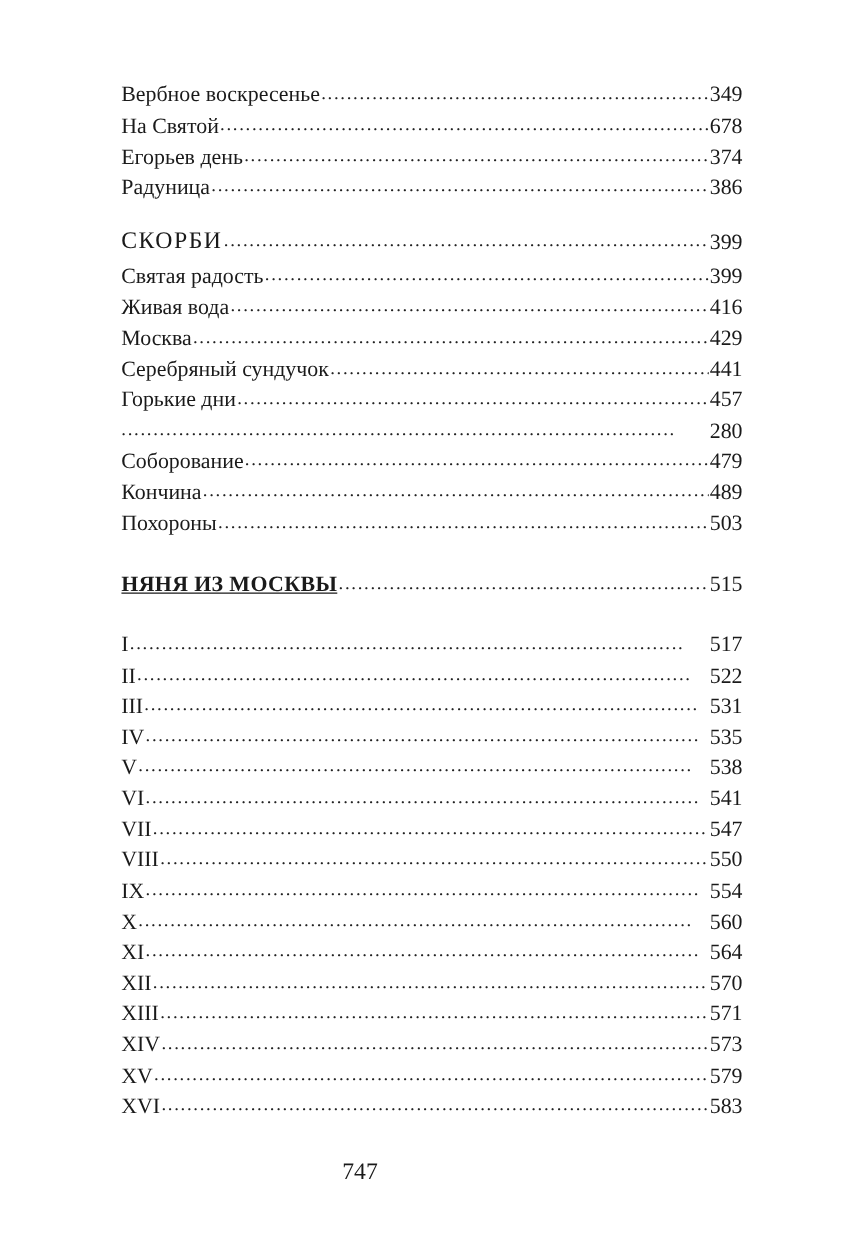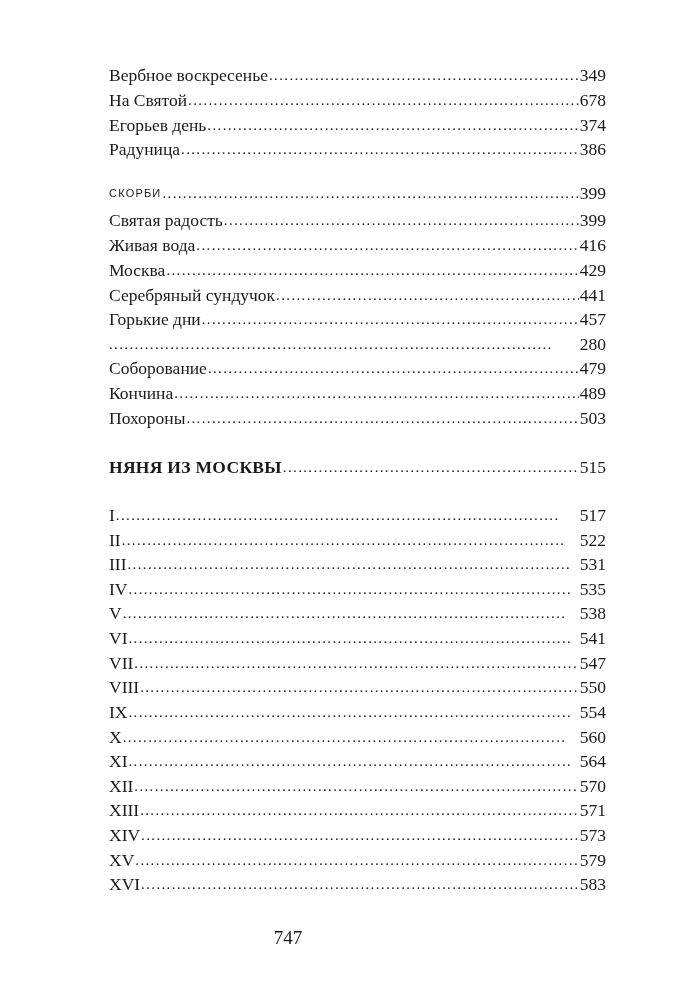--- a/index.html
+++ b/index.html
@@ -3,36 +3,36 @@
 <meta charset="utf-8">
 <style>
   html, body { margin: 0; padding: 0; }
   body {
     width: 673px; height: 1000px; background: #ffffff; color: #1a1a1a;
     font-family: "Liberation Serif", "DejaVu Serif", serif;
     position: relative; overflow: hidden;
   }
   .page { position: absolute; left: 97px; width: 497px; top: 0; }
   .row {
-    position: absolute; left: 12px; width: 497px; height: 24px;
+    position: absolute; left: 0; width: 497px; height: 24px;
     display: flex; align-items: center; font-size: 17.5px; line-height: 24px;
     white-space: nowrap; overflow: hidden;
   }
   .row .title { flex: 0 0 auto; padding-right: 1px; }
   .row .dots {
     flex: 1 1 auto; overflow: hidden; letter-spacing: 3.3px; color: #222;
     font-size: 15px;
   }
   .row .dots::before {
     content: ". . . . . . . . . . . . . . . . . . . . . . . . . . . . . . . . . . . . . . . . . . . . . . . . . . . . . . . . . . . . . . . . . . . . . . . . . . . . . . . . . . . . . . .";
     letter-spacing: -1.2px; word-spacing: 0;
   }
   .row .pg { flex: 0 0 auto; padding-left: 1px; }
-  .row.section .title { letter-spacing: 1.2px; font-family: Liberation Sans, sans-serif; font-size: 11px; }
-  .row.part .title { font-weight: bold; letter-spacing: 0.3px; }
+  .row.section .title { letter-spacing: 1.2px; font-family: Liberation Serif, serif; font-size: 19px; }
+  .row.part .title { font-weight: bold; letter-spacing: 0.3px; text-decoration: underline; }
   .folio {
     position: absolute; top: 927px; left: 0; width: 576px; text-align: center;
     font-size: 19px;
   }
 </style>
 </head>
 <body>
 
 <div class="page">
   <div class="row" style="top:63px">

